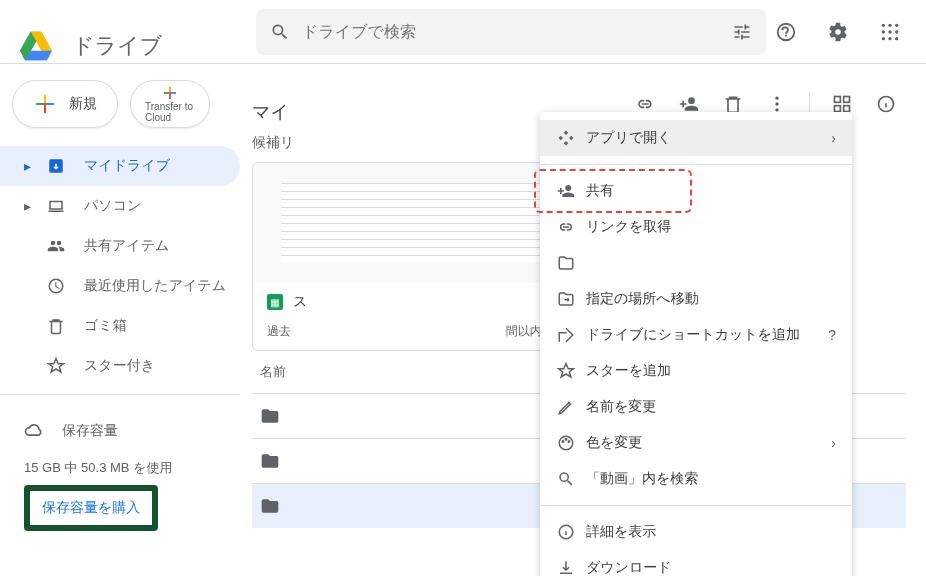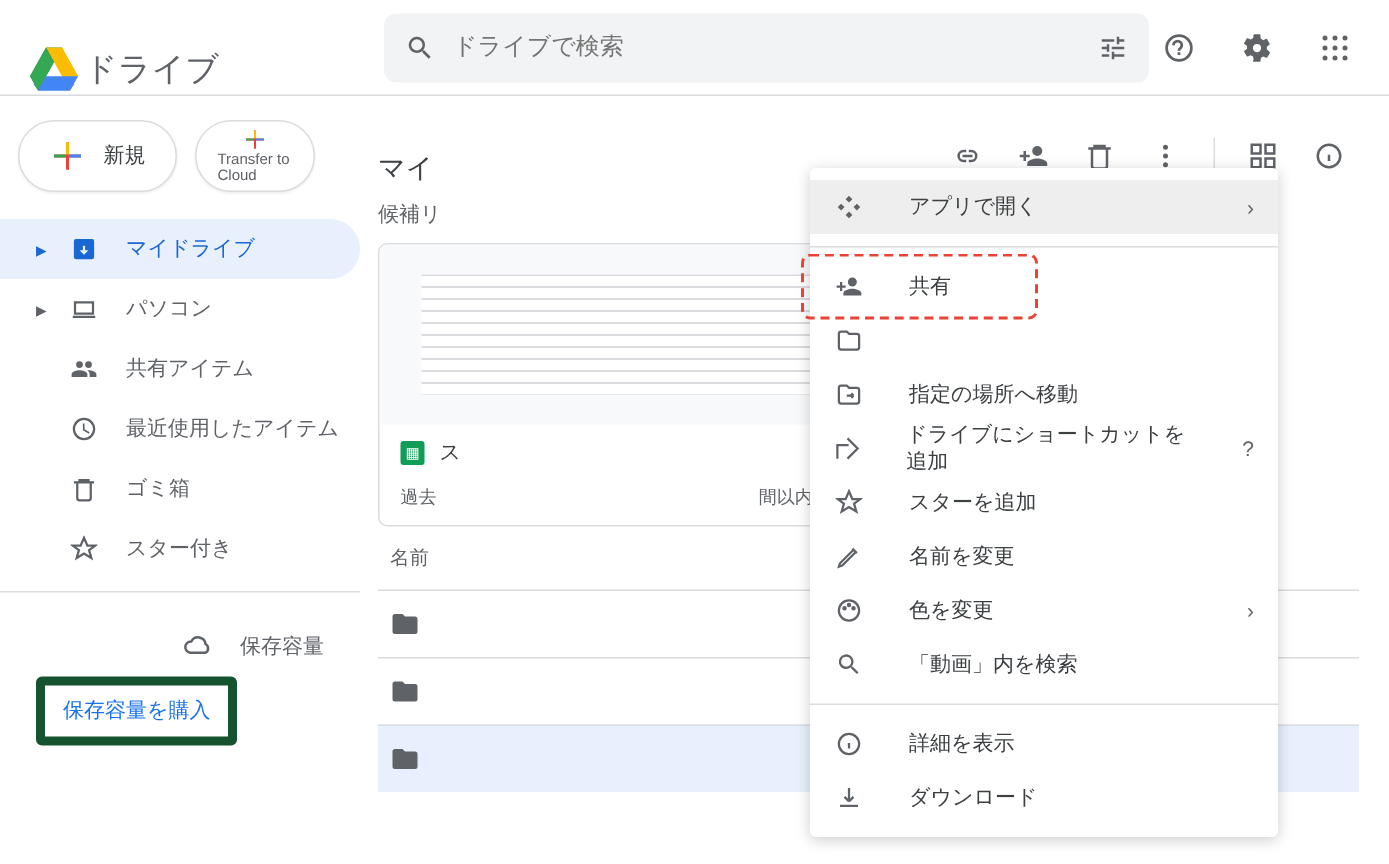--- a/index.html
+++ b/index.html
@@ -1,20 +1,20 @@
 <!DOCTYPE html>
 <html><head>
 <meta charset="utf-8">
 <style>
 * { margin: 0; padding: 0; box-sizing: border-box; font-family: 'Google Sans', Arial, sans-serif; }
 body { width: 926px; height: 576px; overflow: hidden; background: #fff; color: #3c4043; font-size: 14px; }
 
 
 .header { display: flex; align-items: center; height: 64px; padding: 0 16px; border-bottom: 1px solid #dadce0; }
-.logo-area { display: flex; align-items: center; gap: 0; width: 240px; margin-top: 28px; }
+.logo-area { display: flex; align-items: center; gap: 16px; width: 240px; margin-top: 28px; }
 .drive-logo { width: 40px; height: 40px; display: flex; align-items: center; justify-content: center; }
 .drive-logo svg { width: 32px; height: 32px; }
 .app-name { font-size: 22px; color: #5f6368; }
 .search-bar { flex: 1; display: flex; align-items: center; background: #f1f3f4; border-radius: 8px; height: 46px; padding: 0 14px; max-width: 530px; }
 .search-bar input { flex: 1; border: none; background: transparent; outline: none; font-size: 16px; color: #0f172a; margin-left: 12px; }
 .search-bar .tune { margin-left: auto; }
 .header-right { display: flex; align-items: center; gap: 12px; margin-left: auto; }
 .icon-btn { width: 40px; height: 40px; display: flex; align-items: center; justify-content: center; border-radius: 50%; cursor: pointer; color: #5f6368; }
 
 
@@ -24,21 +24,21 @@
 .new-btn { display: flex; align-items: center; gap: 12px; background: #fff; border: 1px solid #dadce0; border-radius: 24px; padding: 10px 20px; box-shadow: 0 1px 2px rgba(0,0,0,0.08); cursor: pointer; font-size: 14px; }
 .cloud-btn { display: flex; flex-direction: column; align-items: center; justify-content: center; background: #fff; border: 1px solid #dadce0; border-radius: 24px; padding: 4px 14px; box-shadow: 0 1px 2px rgba(0,0,0,0.08); cursor: pointer; font-size: 10px; line-height: 11px; color: #5f6368; overflow: hidden; height: 48px; width: 80px; }
 .plus-icon { width: 24px; height: 24px; }
 .nav { margin-top: 10px; }
 .nav-item { display: flex; align-items: center; gap: 18px; height: 40px; padding: 0 12px 0 24px; border-radius: 0 20px 20px 0; cursor: pointer; color: #5f6368; }
 .nav-item.active { background: #e8f0fe; color: #1967d2; }
 .nav-item .caret { width: 12px; margin-right: -8px; }
 .nav-item .nicon { width: 20px; display: flex; justify-content: center; }
 .divider { height: 1px; background: #dadce0; margin: 8px 0; }
 .storage-section { padding: 8px 24px; }
-.storage-row { display: flex; align-items: center; gap: 18px; color: #5f6368; height: 40px; justify-content: flex-end; }
+.storage-row { display: flex; align-items: center; gap: 18px; color: #5f6368; height: 40px; }
 .storage-text { font-size: 13px; color: #5f6368; margin: 8px 0; }
 .buy-storage { border: 6px solid #14532d; color: #1a73e8; padding: 8px 12px; border-radius: 4px; background: #fff; cursor: pointer; font-size: 14px; }
 
 
 .content { flex: 1; padding: 12px 20px 0 12px; position: relative; }
 .content-header { display: flex; align-items: flex-end; height: 48px; }
 .breadcrumb { font-size: 18px; color: #3c4043; }
 .toolbar { display: flex; align-items: center; gap: 4px; margin-left: auto; }
 .tool-icon { width: 40px; height: 40px; display: flex; align-items: center; justify-content: center; color: #5f6368; cursor: pointer; border-radius: 50%; }
 .vdiv { width: 1px; height: 24px; background: #dadce0; margin: 0 8px; }
@@ -55,21 +55,21 @@
 .name-col { flex: 1; }
 .date-col { width: 180px; }
 .file-row { display: flex; align-items: center; padding: 12px 8px; border-top: 1px solid #dadce0; }
 .file-row.selected { background: #e8f0fe; }
 .file-row .folder-icon { width: 20px; color: #5f6368; margin-right: 14px; }
 .file-row .date-col { color: #5f6368; font-size: 13px; }
 .file-row.selected .date-col { color: #1a73e8; }
 
 
 .context-menu { position: absolute; top: 48px; left: 300px; width: 312px; background: #fff; border-radius: 4px; box-shadow: 0 2px 10px rgba(0,0,0,0.2); padding: 8px 0; z-index: 100; }
-.menu-item { display: flex; align-items: center; height: 36px; padding: 0 16px; gap: 30px; cursor: pointer; color: #3c4043; font-size: 14px; }
+.menu-item { display: flex; align-items: center; height: 36px; padding: 0 16px; gap: 10px; cursor: pointer; color: #3c4043; font-size: 14px; }
 .menu-item.hover { background: #eee; }
 .menu-item .micon { width: 20px; display: flex; justify-content: center; color: #5f6368; }
 .menu-item .chev { margin-left: auto; color: #5f6368; }
 .menu-divider { height: 1px; background: #dadce0; margin: 8px 0; }
 .highlight-box { position: absolute; border: 2px dashed #ea4335; border-radius: 6px; pointer-events: none; }
 
 svg { display: block; }
 </style>
 </head>
 <body>
@@ -215,20 +215,21 @@
     <div class="divider"></div>
     <div class="storage-section">
       <div class="storage-row">
         <span class="nicon">
             <svg width="20" height="20" viewBox="0 0 24 24" fill="none" stroke="#5f6368" stroke-width="2">
               <path d="M18 10a6 6 0 0 0-11.3-2A4.5 4.5 0 0 0 6 17h12a4 4 0 0 0 0-7z"></path>
             </svg>
           </span>
         <span>保存容量</span>
       </div>
+      <div class="storage-text">15 GB 中 50.3 MB を使用</div>
       <button class="buy-storage">保存容量を購入</button>
     </div>
   </div>
 
   <div class="content">
     <div class="content-header">
       <span class="breadcrumb">マイ</span>
       <div class="toolbar">
         <div class="tool-icon">
             <svg width="20" height="20" viewBox="0 0 24 24" fill="#5f6368">
@@ -333,20 +334,28 @@
         <span class="micon">
             <svg width="18" height="18" viewBox="0 0 24 24" fill="#5f6368">
               <path d="M15 12a4 4 0 1 0-4-4 4 4 0 0 0 4 4zm-9-1V8H4v3H1v2h3v3h2v-3h3v-2zm9 3c-2.67 0-8 1.34-8 4v2h16v-2c0-2.66-5.33-4-8-4z"></path>
             </svg>
           </span>
         <span>共有</span>
         <div class="highlight-box" style="top:-4px;left:-6px;right:160px;bottom:-4px"></div>
       </div>
       <div class="menu-item">
         <span class="micon">
+            <svg width="18" height="18" viewBox="0 0 24 24" fill="#5f6368">
+              <path d="M3.9 12a5 5 0 0 1 5-5H11v2H8.9a3 3 0 0 0 0 6H11v2H8.9a5 5 0 0 1-5-5zm4.1 1h8v-2H8zm7-6h-2v2h2a3 3 0 0 1 0 6h-2v2h2a5 5 0 0 0 0-10z"></path>
+            </svg>
+          </span>
+        <span>リンクを取得</span>
+      </div>
+      <div class="menu-item">
+        <span class="micon">
             <svg width="18" height="18" viewBox="0 0 24 24" fill="none" stroke="#5f6368" stroke-width="2">
               <path d="M3 6a2 2 0 0 1 2-2h5l2 2h7a2 2 0 0 1 2 2v10a2 2 0 0 1-2 2H5a2 2 0 0 1-2-2z"></path>
             </svg>
           </span>
       </div>
       <div class="menu-item">
         <span class="micon">
             <svg width="18" height="18" viewBox="0 0 24 24" fill="none" stroke="#5f6368" stroke-width="2">
               <path d="M3 6a2 2 0 0 1 2-2h5l2 2h7a2 2 0 0 1 2 2v10a2 2 0 0 1-2 2H5a2 2 0 0 1-2-2z"></path>
               <path d="M10 13h6m0 0l-2-2m2 2l-2 2"></path>

